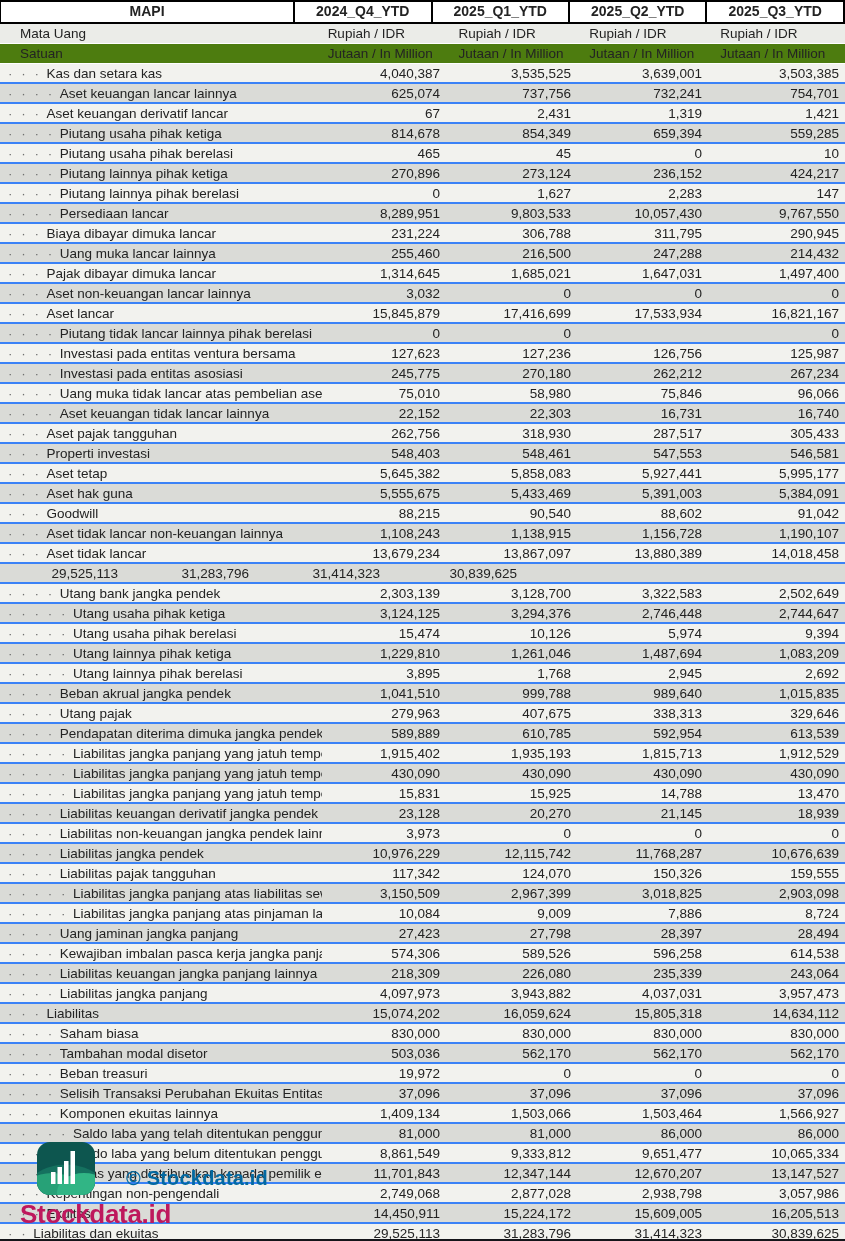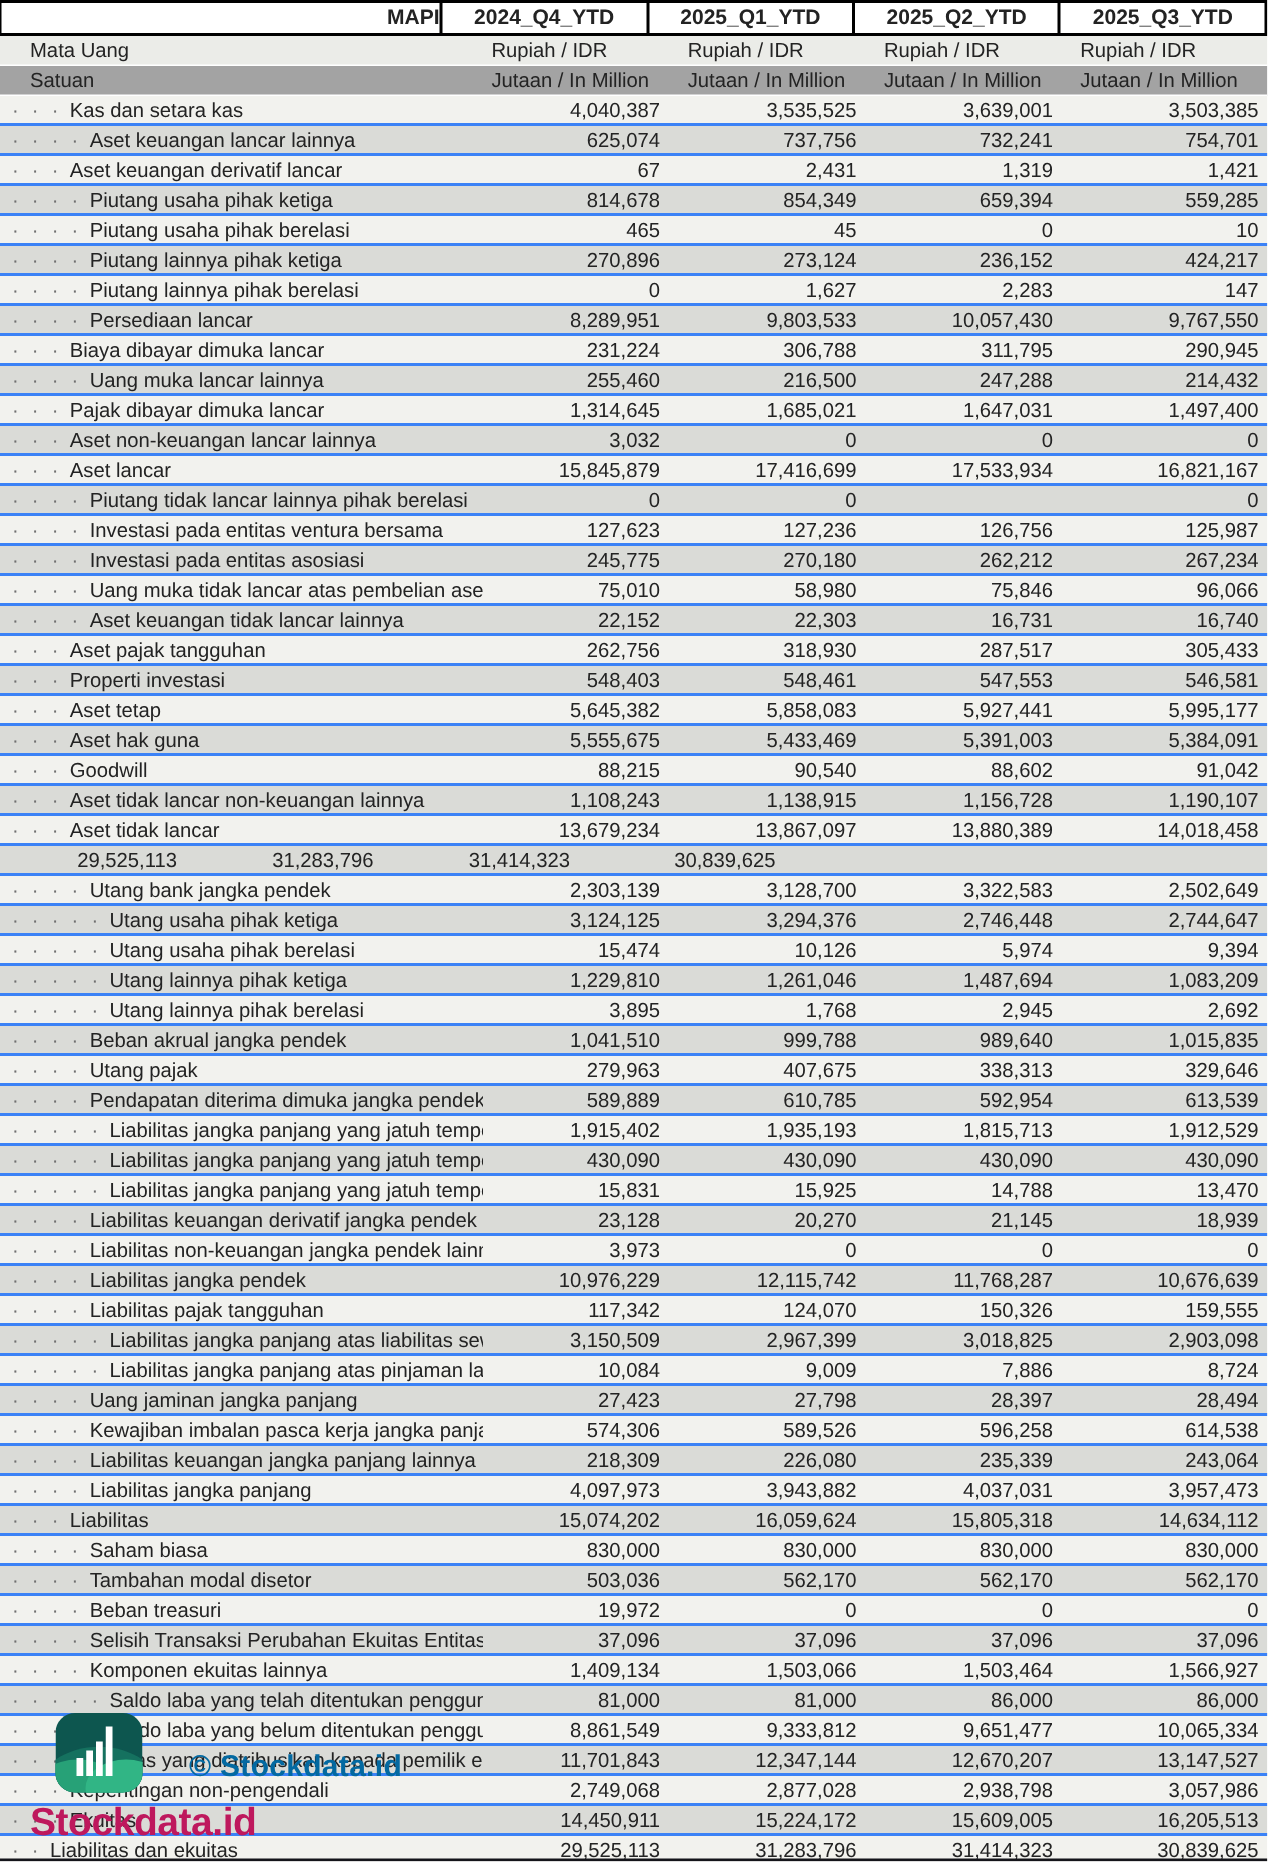--- a/index.html
+++ b/index.html
@@ -11,29 +11,29 @@
   
   .hdr {
     display:flex; height:20px; background:#fff;
     border-top:2px solid #000; border-bottom:2px solid #000;
   }
   .hdr .hc {
     box-sizing:border-box; height:20px; line-height:18px;
     text-align:center; font-weight:bold; font-size:14px;
     border-right:2px solid #000; overflow:hidden; white-space:nowrap;
   }
-  .hdr .hc.company { width:322px; border-left:1px solid #000;text-align:right; }
+  .hdr .hc.company { width:322px; border-left:1px solid #000; }
   .hdr .hc.q { width:150px; }
   
   .meta-row {
     display:flex; height:20px; box-sizing:border-box;
     border-bottom:1px solid #fff; font-size:13.5px; line-height:19px;
   }
   .meta-row.currency { background:#ebece8; }
-  .meta-row.unit { background:#a3a3a3; }
+  .meta-row.unit { background:#4d7c0f; }
   .meta-row .lab { width:322px; box-sizing:border-box; padding-left:20px; white-space:nowrap; overflow:hidden; }
   .meta-row .mv { width:131px; box-sizing:border-box; padding-left:6px; white-space:nowrap; overflow:hidden; }
   
   .tbody { width:845px; }
   .t-row {
     display:flex; height:20px; box-sizing:border-box;
     border-bottom:2px solid #3b82f6; font-size:13.5px; line-height:19px;
   }
   .t-row:nth-child(odd)  { background:#f2f2ee; }
   .t-row:nth-child(even) { background:#dadbd7; }

